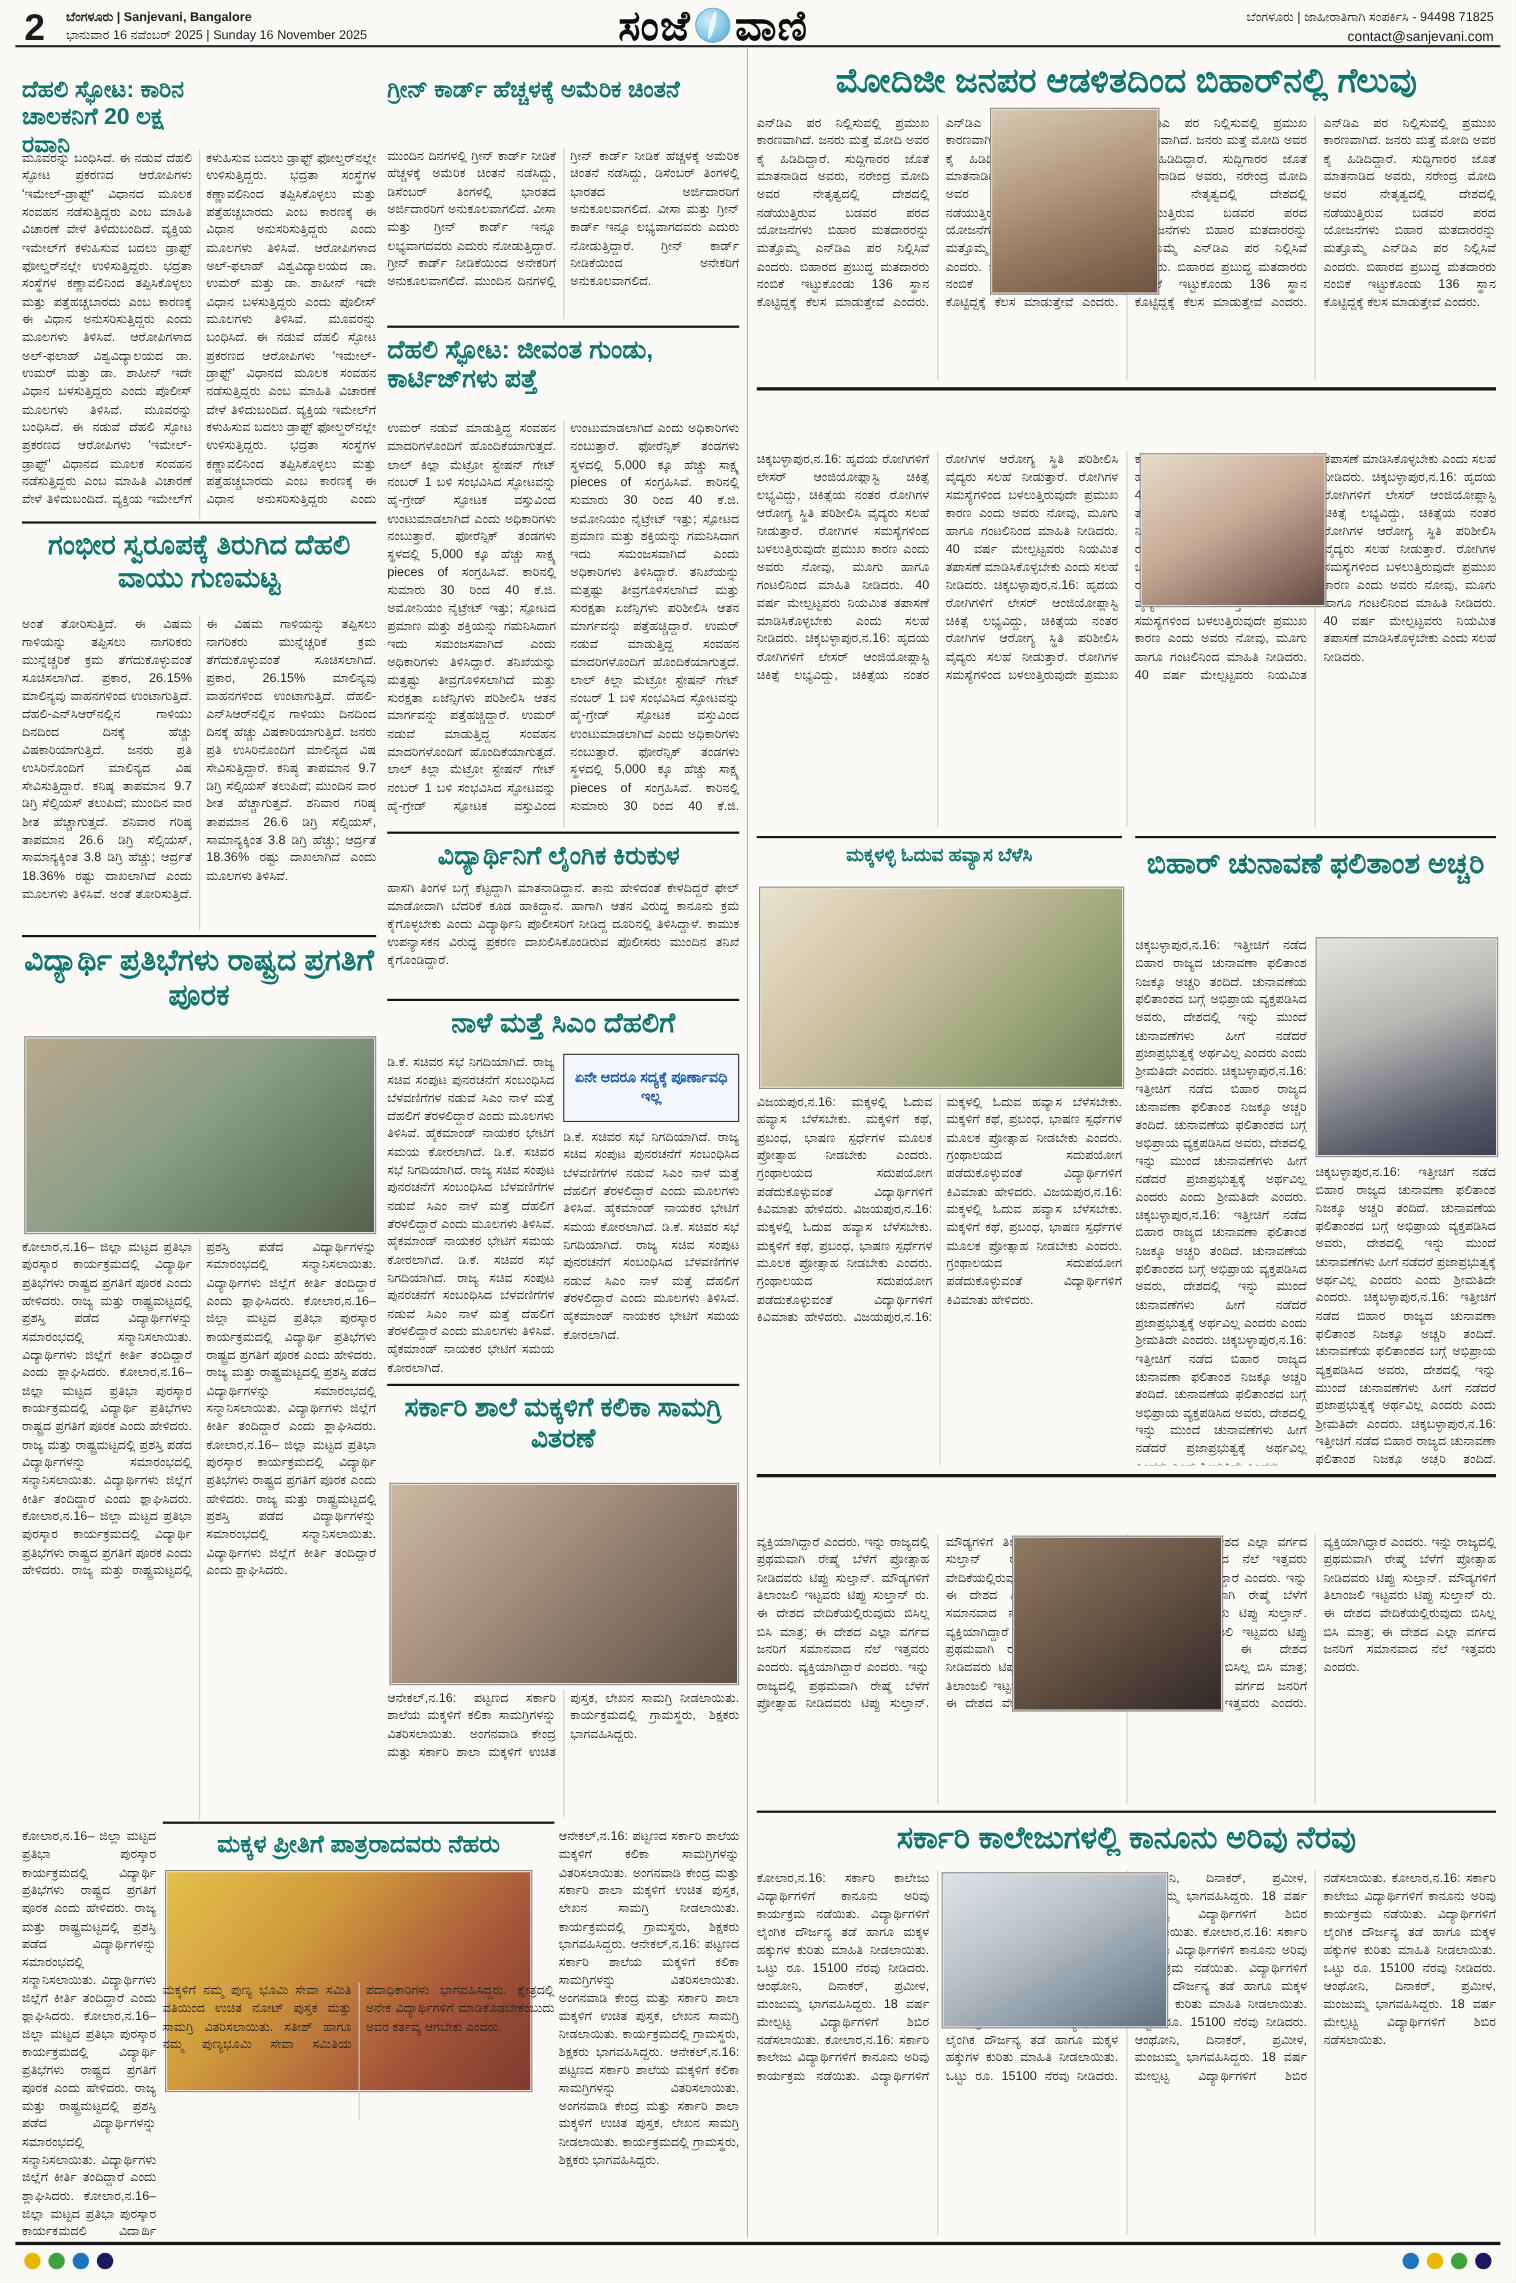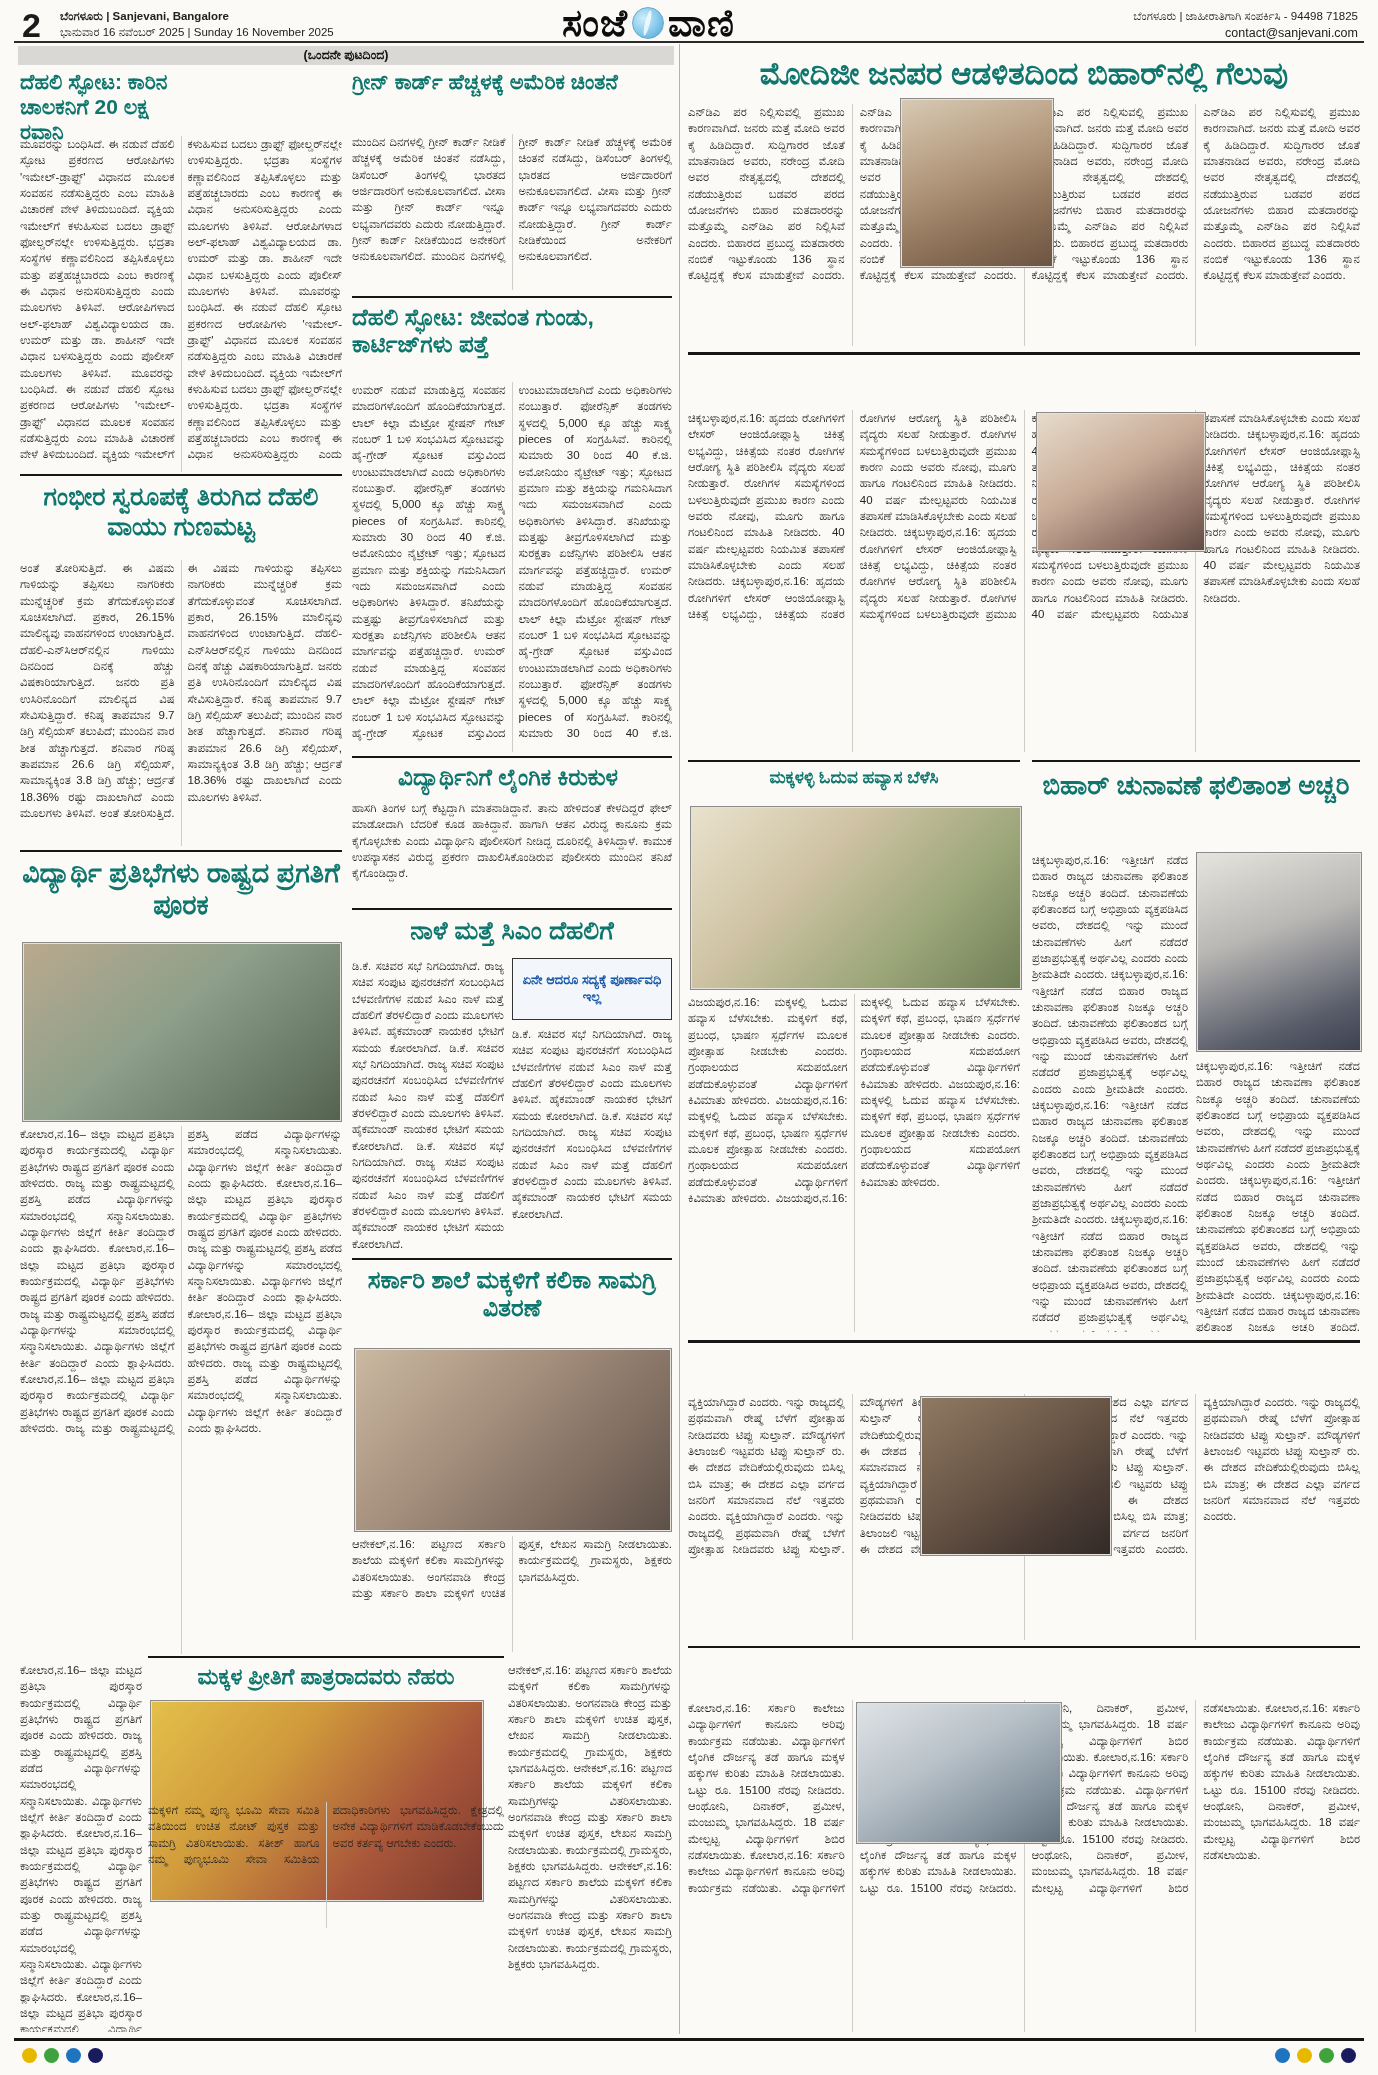--- a/index.html
+++ b/index.html
@@ -49,21 +49,20 @@
     <span>ಸಂಜೆ</span>
     <span class="globe"></span>
     <span>ವಾಣಿ</span>
   </div>
 
   <div class="abs hdr-small" style="right:20px;top:9px;text-align:right;">ಬೆಂಗಳೂರು  |  ಜಾಹೀರಾತಿಗಾಗಿ ಸಂಪರ್ಕಿಸಿ - 94498 71825</div>
   <div class="abs hdr-small" style="right:20px;top:25px;text-align:right;font-size:12.5px;">contact@sanjevani.com</div>
 
   <div class="abs hdr-rule" style="left:14px;top:41px;width:1350px;"></div>
 
-  <div class="abs banner" style="left:18px;top:46px;width:656px;height:19px;">(ಒಂದನೇ ಪುಟದಿಂದ)</div>
 
   <div class="abs vdiv" style="left:679px;top:44px;height:1990px;"></div>
 
   <div class="abs headline hl-left" style="left:20px;top:70px;width:170px;font-size:21px;">ದೆಹಲಿ ಸ್ಫೋಟ: ಕಾರಿನ ಚಾಲಕನಿಗೆ 20 ಲಕ್ಷ ರವಾನಿ</div>
   <div class="abs body-txt cols2 clip" style="left:20px;top:136px;width:322px;height:336px;">ಮೂವರನ್ನು ಬಂಧಿಸಿದೆ. ಈ ನಡುವೆ ದೆಹಲಿ ಸ್ಫೋಟ ಪ್ರಕರಣದ ಆರೋಪಿಗಳು 'ಇಮೇಲ್-ಡ್ರಾಫ್ಟ್' ವಿಧಾನದ ಮೂಲಕ ಸಂವಹನ ನಡೆಸುತ್ತಿದ್ದರು ಎಂಬ ಮಾಹಿತಿ ವಿಚಾರಣೆ ವೇಳೆ ತಿಳಿದುಬಂದಿದೆ. ವ್ಯಕ್ತಿಯ ಇಮೇಲ್‌ಗೆ ಕಳುಹಿಸುವ ಬದಲು ಡ್ರಾಫ್ಟ್ ಫೋಲ್ಡರ್‌ನಲ್ಲೇ ಉಳಿಸುತ್ತಿದ್ದರು. ಭದ್ರತಾ ಸಂಸ್ಥೆಗಳ ಕಣ್ಣಾವಲಿನಿಂದ ತಪ್ಪಿಸಿಕೊಳ್ಳಲು ಮತ್ತು ಪತ್ತೆಹಚ್ಚಬಾರದು ಎಂಬ ಕಾರಣಕ್ಕೆ ಈ ವಿಧಾನ ಅನುಸರಿಸುತ್ತಿದ್ದರು ಎಂದು ಮೂಲಗಳು ತಿಳಿಸಿವೆ. ಆರೋಪಿಗಳಾದ ಅಲ್-ಫಲಾಹ್ ವಿಶ್ವವಿದ್ಯಾಲಯದ ಡಾ. ಉಮರ್ ಮತ್ತು ಡಾ. ಶಾಹೀನ್ ಇದೇ ವಿಧಾನ ಬಳಸುತ್ತಿದ್ದರು ಎಂದು ಪೊಲೀಸ್ ಮೂಲಗಳು ತಿಳಿಸಿವೆ. ಮೂವರನ್ನು ಬಂಧಿಸಿದೆ. ಈ ನಡುವೆ ದೆಹಲಿ ಸ್ಫೋಟ ಪ್ರಕರಣದ ಆರೋಪಿಗಳು 'ಇಮೇಲ್-ಡ್ರಾಫ್ಟ್' ವಿಧಾನದ ಮೂಲಕ ಸಂವಹನ ನಡೆಸುತ್ತಿದ್ದರು ಎಂಬ ಮಾಹಿತಿ ವಿಚಾರಣೆ ವೇಳೆ ತಿಳಿದುಬಂದಿದೆ. ವ್ಯಕ್ತಿಯ ಇಮೇಲ್‌ಗೆ ಕಳುಹಿಸುವ ಬದಲು ಡ್ರಾಫ್ಟ್ ಫೋಲ್ಡರ್‌ನಲ್ಲೇ ಉಳಿಸುತ್ತಿದ್ದರು. ಭದ್ರತಾ ಸಂಸ್ಥೆಗಳ ಕಣ್ಣಾವಲಿನಿಂದ ತಪ್ಪಿಸಿಕೊಳ್ಳಲು ಮತ್ತು ಪತ್ತೆಹಚ್ಚಬಾರದು ಎಂಬ ಕಾರಣಕ್ಕೆ ಈ ವಿಧಾನ ಅನುಸರಿಸುತ್ತಿದ್ದರು ಎಂದು ಮೂಲಗಳು ತಿಳಿಸಿವೆ. ಆರೋಪಿಗಳಾದ ಅಲ್-ಫಲಾಹ್ ವಿಶ್ವವಿದ್ಯಾಲಯದ ಡಾ. ಉಮರ್ ಮತ್ತು ಡಾ. ಶಾಹೀನ್ ಇದೇ ವಿಧಾನ ಬಳಸುತ್ತಿದ್ದರು ಎಂದು ಪೊಲೀಸ್ ಮೂಲಗಳು ತಿಳಿಸಿವೆ. ಮೂವರನ್ನು ಬಂಧಿಸಿದೆ. ಈ ನಡುವೆ ದೆಹಲಿ ಸ್ಫೋಟ ಪ್ರಕರಣದ ಆರೋಪಿಗಳು 'ಇಮೇಲ್-ಡ್ರಾಫ್ಟ್' ವಿಧಾನದ ಮೂಲಕ ಸಂವಹನ ನಡೆಸುತ್ತಿದ್ದರು ಎಂಬ ಮಾಹಿತಿ ವಿಚಾರಣೆ ವೇಳೆ ತಿಳಿದುಬಂದಿದೆ. ವ್ಯಕ್ತಿಯ ಇಮೇಲ್‌ಗೆ ಕಳುಹಿಸುವ ಬದಲು ಡ್ರಾಫ್ಟ್ ಫೋಲ್ಡರ್‌ನಲ್ಲೇ ಉಳಿಸುತ್ತಿದ್ದರು. ಭದ್ರತಾ ಸಂಸ್ಥೆಗಳ ಕಣ್ಣಾವಲಿನಿಂದ ತಪ್ಪಿಸಿಕೊಳ್ಳಲು ಮತ್ತು ಪತ್ತೆಹಚ್ಚಬಾರದು ಎಂಬ ಕಾರಣಕ್ಕೆ ಈ ವಿಧಾನ ಅನುಸರಿಸುತ್ತಿದ್ದರು ಎಂದು ಮೂಲಗಳು ತಿಳಿಸಿವೆ. ಆರೋಪಿಗಳಾದ ಅಲ್-ಫಲಾಹ್ ವಿಶ್ವವಿದ್ಯಾಲಯದ ಡಾ. ಉಮರ್ ಮತ್ತು ಡಾ. ಶಾಹೀನ್ ಇದೇ ವಿಧಾನ ಬಳಸುತ್ತಿದ್ದರು ಎಂದು ಪೊಲೀಸ್ ಮೂಲಗಳು ತಿಳಿಸಿವೆ.</div>
 
   <div class="abs rule-top" style="left:20px;top:474px;width:322px;height:0;"></div>
   <div class="abs headline" style="left:20px;top:482px;width:322px;font-size:25px;">ಗಂಭೀರ ಸ್ವರೂಪಕ್ಕೆ ತಿರುಗಿದ ದೆಹಲಿ ವಾಯು ಗುಣಮಟ್ಟ</div>
   <div class="abs body-txt cols2 clip" style="left:20px;top:560px;width:322px;height:286px;">ಅಂತೆ ತೋರಿಸುತ್ತಿದೆ. ಈ ವಿಷಮ ಗಾಳಿಯನ್ನು ತಪ್ಪಿಸಲು ನಾಗರಿಕರು ಮುನ್ನೆಚ್ಚರಿಕೆ ಕ್ರಮ ತೆಗೆದುಕೊಳ್ಳುವಂತೆ ಸೂಚಿಸಲಾಗಿದೆ. ಪ್ರಕಾರ, 26.15% ಮಾಲಿನ್ಯವು ವಾಹನಗಳಿಂದ ಉಂಟಾಗುತ್ತಿದೆ. ದೆಹಲಿ-ಎನ್‌ಸಿಆರ್‌ನಲ್ಲಿನ ಗಾಳಿಯು ದಿನದಿಂದ ದಿನಕ್ಕೆ ಹೆಚ್ಚು ವಿಷಕಾರಿಯಾಗುತ್ತಿದೆ. ಜನರು ಪ್ರತಿ ಉಸಿರಿನೊಂದಿಗೆ ಮಾಲಿನ್ಯದ ವಿಷ ಸೇವಿಸುತ್ತಿದ್ದಾರೆ. ಕನಿಷ್ಠ ತಾಪಮಾನ 9.7 ಡಿಗ್ರಿ ಸೆಲ್ಸಿಯಸ್ ತಲುಪಿದೆ; ಮುಂದಿನ ವಾರ ಶೀತ ಹೆಚ್ಚಾಗುತ್ತದೆ. ಶನಿವಾರ ಗರಿಷ್ಠ ತಾಪಮಾನ 26.6 ಡಿಗ್ರಿ ಸೆಲ್ಸಿಯಸ್, ಸಾಮಾನ್ಯಕ್ಕಿಂತ 3.8 ಡಿಗ್ರಿ ಹೆಚ್ಚು; ಆರ್ದ್ರತೆ 18.36% ರಷ್ಟು ದಾಖಲಾಗಿದೆ ಎಂದು ಮೂಲಗಳು ತಿಳಿಸಿವೆ. ಅಂತೆ ತೋರಿಸುತ್ತಿದೆ. ಈ ವಿಷಮ ಗಾಳಿಯನ್ನು ತಪ್ಪಿಸಲು ನಾಗರಿಕರು ಮುನ್ನೆಚ್ಚರಿಕೆ ಕ್ರಮ ತೆಗೆದುಕೊಳ್ಳುವಂತೆ ಸೂಚಿಸಲಾಗಿದೆ. ಪ್ರಕಾರ, 26.15% ಮಾಲಿನ್ಯವು ವಾಹನಗಳಿಂದ ಉಂಟಾಗುತ್ತಿದೆ. ದೆಹಲಿ-ಎನ್‌ಸಿಆರ್‌ನಲ್ಲಿನ ಗಾಳಿಯು ದಿನದಿಂದ ದಿನಕ್ಕೆ ಹೆಚ್ಚು ವಿಷಕಾರಿಯಾಗುತ್ತಿದೆ. ಜನರು ಪ್ರತಿ ಉಸಿರಿನೊಂದಿಗೆ ಮಾಲಿನ್ಯದ ವಿಷ ಸೇವಿಸುತ್ತಿದ್ದಾರೆ. ಕನಿಷ್ಠ ತಾಪಮಾನ 9.7 ಡಿಗ್ರಿ ಸೆಲ್ಸಿಯಸ್ ತಲುಪಿದೆ; ಮುಂದಿನ ವಾರ ಶೀತ ಹೆಚ್ಚಾಗುತ್ತದೆ. ಶನಿವಾರ ಗರಿಷ್ಠ ತಾಪಮಾನ 26.6 ಡಿಗ್ರಿ ಸೆಲ್ಸಿಯಸ್, ಸಾಮಾನ್ಯಕ್ಕಿಂತ 3.8 ಡಿಗ್ರಿ ಹೆಚ್ಚು; ಆರ್ದ್ರತೆ 18.36% ರಷ್ಟು ದಾಖಲಾಗಿದೆ ಎಂದು ಮೂಲಗಳು ತಿಳಿಸಿವೆ.</div>
 
@@ -118,20 +117,21 @@
   <div class="abs headline" style="left:1032px;top:770px;width:328px;font-size:26px;">ಬಿಹಾರ್ ಚುನಾವಣೆ ಫಲಿತಾಂಶ ಅಚ್ಚರಿ</div>
   <div class="abs body-txt clip" style="left:1032px;top:852px;width:156px;height:480px;">ಚಿಕ್ಕಬಳ್ಳಾಪುರ,ನ.16: ಇತ್ತೀಚಿಗೆ ನಡೆದ ಬಿಹಾರ ರಾಜ್ಯದ ಚುನಾವಣಾ ಫಲಿತಾಂಶ ನಿಜಕ್ಕೂ ಅಚ್ಚರಿ ತಂದಿದೆ. ಚುನಾವಣೆಯ ಫಲಿತಾಂಶದ ಬಗ್ಗೆ ಅಭಿಪ್ರಾಯ ವ್ಯಕ್ತಪಡಿಸಿದ ಅವರು, ದೇಶದಲ್ಲಿ ಇನ್ನು ಮುಂದೆ ಚುನಾವಣೆಗಳು ಹೀಗೆ ನಡೆದರೆ ಪ್ರಜಾಪ್ರಭುತ್ವಕ್ಕೆ ಅರ್ಥವಿಲ್ಲ ಎಂದರು ಎಂದು ಶ್ರೀಮತಿದೇ ಎಂದರು. ಚಿಕ್ಕಬಳ್ಳಾಪುರ,ನ.16: ಇತ್ತೀಚಿಗೆ ನಡೆದ ಬಿಹಾರ ರಾಜ್ಯದ ಚುನಾವಣಾ ಫಲಿತಾಂಶ ನಿಜಕ್ಕೂ ಅಚ್ಚರಿ ತಂದಿದೆ. ಚುನಾವಣೆಯ ಫಲಿತಾಂಶದ ಬಗ್ಗೆ ಅಭಿಪ್ರಾಯ ವ್ಯಕ್ತಪಡಿಸಿದ ಅವರು, ದೇಶದಲ್ಲಿ ಇನ್ನು ಮುಂದೆ ಚುನಾವಣೆಗಳು ಹೀಗೆ ನಡೆದರೆ ಪ್ರಜಾಪ್ರಭುತ್ವಕ್ಕೆ ಅರ್ಥವಿಲ್ಲ ಎಂದರು ಎಂದು ಶ್ರೀಮತಿದೇ ಎಂದರು. ಚಿಕ್ಕಬಳ್ಳಾಪುರ,ನ.16: ಇತ್ತೀಚಿಗೆ ನಡೆದ ಬಿಹಾರ ರಾಜ್ಯದ ಚುನಾವಣಾ ಫಲಿತಾಂಶ ನಿಜಕ್ಕೂ ಅಚ್ಚರಿ ತಂದಿದೆ. ಚುನಾವಣೆಯ ಫಲಿತಾಂಶದ ಬಗ್ಗೆ ಅಭಿಪ್ರಾಯ ವ್ಯಕ್ತಪಡಿಸಿದ ಅವರು, ದೇಶದಲ್ಲಿ ಇನ್ನು ಮುಂದೆ ಚುನಾವಣೆಗಳು ಹೀಗೆ ನಡೆದರೆ ಪ್ರಜಾಪ್ರಭುತ್ವಕ್ಕೆ ಅರ್ಥವಿಲ್ಲ ಎಂದರು ಎಂದು ಶ್ರೀಮತಿದೇ ಎಂದರು. ಚಿಕ್ಕಬಳ್ಳಾಪುರ,ನ.16: ಇತ್ತೀಚಿಗೆ ನಡೆದ ಬಿಹಾರ ರಾಜ್ಯದ ಚುನಾವಣಾ ಫಲಿತಾಂಶ ನಿಜಕ್ಕೂ ಅಚ್ಚರಿ ತಂದಿದೆ. ಚುನಾವಣೆಯ ಫಲಿತಾಂಶದ ಬಗ್ಗೆ ಅಭಿಪ್ರಾಯ ವ್ಯಕ್ತಪಡಿಸಿದ ಅವರು, ದೇಶದಲ್ಲಿ ಇನ್ನು ಮುಂದೆ ಚುನಾವಣೆಗಳು ಹೀಗೆ ನಡೆದರೆ ಪ್ರಜಾಪ್ರಭುತ್ವಕ್ಕೆ ಅರ್ಥವಿಲ್ಲ ಎಂದರು ಎಂದು ಶ್ರೀಮತಿದೇ ಎಂದರು.</div>
   <div class="abs photo" style="left:1196px;top:852px;width:164px;height:198px;background:linear-gradient(160deg,#e6e4de 0%,#b9b7b4 40%,#5a5e6b 80%,#3c4050 100%);"></div>
   <div class="abs body-txt clip" style="left:1196px;top:1058px;width:164px;height:274px;">ಚಿಕ್ಕಬಳ್ಳಾಪುರ,ನ.16: ಇತ್ತೀಚಿಗೆ ನಡೆದ ಬಿಹಾರ ರಾಜ್ಯದ ಚುನಾವಣಾ ಫಲಿತಾಂಶ ನಿಜಕ್ಕೂ ಅಚ್ಚರಿ ತಂದಿದೆ. ಚುನಾವಣೆಯ ಫಲಿತಾಂಶದ ಬಗ್ಗೆ ಅಭಿಪ್ರಾಯ ವ್ಯಕ್ತಪಡಿಸಿದ ಅವರು, ದೇಶದಲ್ಲಿ ಇನ್ನು ಮುಂದೆ ಚುನಾವಣೆಗಳು ಹೀಗೆ ನಡೆದರೆ ಪ್ರಜಾಪ್ರಭುತ್ವಕ್ಕೆ ಅರ್ಥವಿಲ್ಲ ಎಂದರು ಎಂದು ಶ್ರೀಮತಿದೇ ಎಂದರು. ಚಿಕ್ಕಬಳ್ಳಾಪುರ,ನ.16: ಇತ್ತೀಚಿಗೆ ನಡೆದ ಬಿಹಾರ ರಾಜ್ಯದ ಚುನಾವಣಾ ಫಲಿತಾಂಶ ನಿಜಕ್ಕೂ ಅಚ್ಚರಿ ತಂದಿದೆ. ಚುನಾವಣೆಯ ಫಲಿತಾಂಶದ ಬಗ್ಗೆ ಅಭಿಪ್ರಾಯ ವ್ಯಕ್ತಪಡಿಸಿದ ಅವರು, ದೇಶದಲ್ಲಿ ಇನ್ನು ಮುಂದೆ ಚುನಾವಣೆಗಳು ಹೀಗೆ ನಡೆದರೆ ಪ್ರಜಾಪ್ರಭುತ್ವಕ್ಕೆ ಅರ್ಥವಿಲ್ಲ ಎಂದರು ಎಂದು ಶ್ರೀಮತಿದೇ ಎಂದರು. ಚಿಕ್ಕಬಳ್ಳಾಪುರ,ನ.16: ಇತ್ತೀಚಿಗೆ ನಡೆದ ಬಿಹಾರ ರಾಜ್ಯದ ಚುನಾವಣಾ ಫಲಿತಾಂಶ ನಿಜಕ್ಕೂ ಅಚ್ಚರಿ ತಂದಿದೆ. ಚುನಾವಣೆಯ ಫಲಿತಾಂಶದ ಬಗ್ಗೆ ಅಭಿಪ್ರಾಯ ವ್ಯಕ್ತಪಡಿಸಿದ ಅವರು, ದೇಶದಲ್ಲಿ ಇನ್ನು ಮುಂದೆ ಚುನಾವಣೆಗಳು ಹೀಗೆ ನಡೆದರೆ ಪ್ರಜಾಪ್ರಭುತ್ವಕ್ಕೆ ಅರ್ಥವಿಲ್ಲ ಎಂದರು ಎಂದು ಶ್ರೀಮತಿದೇ ಎಂದರು.</div>
 
   <div class="abs foot-rule" style="left:688px;top:1340px;width:672px;"></div>
   <div class="abs body-txt cols4 clip" style="left:688px;top:1394px;width:672px;height:246px;">ವ್ಯಕ್ತಿಯಾಗಿದ್ದಾರೆ ಎಂದರು. ಇನ್ನು ರಾಜ್ಯದಲ್ಲಿ ಪ್ರಥಮವಾಗಿ ರೇಷ್ಮೆ ಬೆಳೆಗೆ ಪ್ರೋತ್ಸಾಹ ನೀಡಿದವರು ಟಿಪ್ಪು ಸುಲ್ತಾನ್. ಮೌಡ್ಯಗಳಿಗೆ ತಿಲಾಂಜಲಿ ಇಟ್ಟವರು ಟಿಪ್ಪು ಸುಲ್ತಾನ್ ರು. ಈ ದೇಶದ ವೇದಿಕೆಯಲ್ಲಿರುವುದು ಬಿಸಿಲ್ಲ ಬಿಸಿ ಮಾತ್ರ; ಈ ದೇಶದ ಎಲ್ಲಾ ವರ್ಗದ ಜನರಿಗೆ ಸಮಾನವಾದ ನೆಲೆ ಇತ್ತವರು ಎಂದರು. ವ್ಯಕ್ತಿಯಾಗಿದ್ದಾರೆ ಎಂದರು. ಇನ್ನು ರಾಜ್ಯದಲ್ಲಿ ಪ್ರಥಮವಾಗಿ ರೇಷ್ಮೆ ಬೆಳೆಗೆ ಪ್ರೋತ್ಸಾಹ ನೀಡಿದವರು ಟಿಪ್ಪು ಸುಲ್ತಾನ್. ಮೌಡ್ಯಗಳಿಗೆ ತಿಲಾಂಜಲಿ ಇಟ್ಟವರು ಟಿಪ್ಪು ಸುಲ್ತಾನ್ ರು. ಈ ದೇಶದ ವೇದಿಕೆಯಲ್ಲಿರುವುದು ಬಿಸಿಲ್ಲ ಬಿಸಿ ಮಾತ್ರ; ಈ ದೇಶದ ಎಲ್ಲಾ ವರ್ಗದ ಜನರಿಗೆ ಸಮಾನವಾದ ನೆಲೆ ಇತ್ತವರು ಎಂದರು. ವ್ಯಕ್ತಿಯಾಗಿದ್ದಾರೆ ಎಂದರು. ಇನ್ನು ರಾಜ್ಯದಲ್ಲಿ ಪ್ರಥಮವಾಗಿ ರೇಷ್ಮೆ ಬೆಳೆಗೆ ಪ್ರೋತ್ಸಾಹ ನೀಡಿದವರು ಟಿಪ್ಪು ಸುಲ್ತಾನ್. ಮೌಡ್ಯಗಳಿಗೆ ತಿಲಾಂಜಲಿ ಇಟ್ಟವರು ಟಿಪ್ಪು ಸುಲ್ತಾನ್ ರು. ಈ ದೇಶದ ವೇದಿಕೆಯಲ್ಲಿರುವುದು ಬಿಸಿಲ್ಲ ಬಿಸಿ ಮಾತ್ರ; ಈ ದೇಶದ ಎಲ್ಲಾ ವರ್ಗದ ಜನರಿಗೆ ಸಮಾನವಾದ ನೆಲೆ ಇತ್ತವರು ಎಂದರು. ವ್ಯಕ್ತಿಯಾಗಿದ್ದಾರೆ ಎಂದರು. ಇನ್ನು ರಾಜ್ಯದಲ್ಲಿ ಪ್ರಥಮವಾಗಿ ರೇಷ್ಮೆ ಬೆಳೆಗೆ ಪ್ರೋತ್ಸಾಹ ನೀಡಿದವರು ಟಿಪ್ಪು ಸುಲ್ತಾನ್. ಮೌಡ್ಯಗಳಿಗೆ ತಿಲಾಂಜಲಿ ಇಟ್ಟವರು ಟಿಪ್ಪು ಸುಲ್ತಾನ್ ರು. ಈ ದೇಶದ ವೇದಿಕೆಯಲ್ಲಿರುವುದು ಬಿಸಿಲ್ಲ ಬಿಸಿ ಮಾತ್ರ; ಈ ದೇಶದ ಎಲ್ಲಾ ವರ್ಗದ ಜನರಿಗೆ ಸಮಾನವಾದ ನೆಲೆ ಇತ್ತವರು ಎಂದರು. ವ್ಯಕ್ತಿಯಾಗಿದ್ದಾರೆ ಎಂದರು. ಇನ್ನು ರಾಜ್ಯದಲ್ಲಿ ಪ್ರಥಮವಾಗಿ ರೇಷ್ಮೆ ಬೆಳೆಗೆ ಪ್ರೋತ್ಸಾಹ ನೀಡಿದವರು ಟಿಪ್ಪು ಸುಲ್ತಾನ್. ಮೌಡ್ಯಗಳಿಗೆ ತಿಲಾಂಜಲಿ ಇಟ್ಟವರು ಟಿಪ್ಪು ಸುಲ್ತಾನ್ ರು. ಈ ದೇಶದ ವೇದಿಕೆಯಲ್ಲಿರುವುದು ಬಿಸಿಲ್ಲ ಬಿಸಿ ಮಾತ್ರ; ಈ ದೇಶದ ಎಲ್ಲಾ ವರ್ಗದ ಜನರಿಗೆ ಸಮಾನವಾದ ನೆಲೆ ಇತ್ತವರು ಎಂದರು.</div>
   <div class="abs photo" style="left:920px;top:1396px;width:190px;height:158px;background:linear-gradient(145deg,#8f7a63 0%,#6e5a49 40%,#4a3c35 75%,#322a26 100%);"></div>
 
   <div class="abs rule-top" style="left:688px;top:1646px;width:672px;height:0;"></div>
+  <div class="abs headline" style="left:688px;top:1654px;width:672px;font-size:28px;">ಸರ್ಕಾರಿ ಕಾಲೇಜುಗಳಲ್ಲಿ ಕಾನೂನು ಅರಿವು ನೆರವು</div>
   <div class="abs body-txt cols4 clip" style="left:688px;top:1700px;width:672px;height:332px;">ಕೋಲಾರ,ನ.16: ಸರ್ಕಾರಿ ಕಾಲೇಜು ವಿದ್ಯಾರ್ಥಿಗಳಿಗೆ ಕಾನೂನು ಅರಿವು ಕಾರ್ಯಕ್ರಮ ನಡೆಯಿತು. ವಿದ್ಯಾರ್ಥಿಗಳಿಗೆ ಲೈಂಗಿಕ ದೌರ್ಜನ್ಯ ತಡೆ ಹಾಗೂ ಮಕ್ಕಳ ಹಕ್ಕುಗಳ ಕುರಿತು ಮಾಹಿತಿ ನೀಡಲಾಯಿತು. ಒಟ್ಟು ರೂ. 15100 ನೆರವು ನೀಡಿದರು. ಆಂಥೋನಿ, ದಿನಾಕರ್, ಪ್ರಮೀಳ, ಮಂಜುಮ್ಮ ಭಾಗವಹಿಸಿದ್ದರು. 18 ವರ್ಷ ಮೇಲ್ಪಟ್ಟ ವಿದ್ಯಾರ್ಥಿಗಳಿಗೆ ಶಿಬಿರ ನಡೆಸಲಾಯಿತು. ಕೋಲಾರ,ನ.16: ಸರ್ಕಾರಿ ಕಾಲೇಜು ವಿದ್ಯಾರ್ಥಿಗಳಿಗೆ ಕಾನೂನು ಅರಿವು ಕಾರ್ಯಕ್ರಮ ನಡೆಯಿತು. ವಿದ್ಯಾರ್ಥಿಗಳಿಗೆ ಲೈಂಗಿಕ ದೌರ್ಜನ್ಯ ತಡೆ ಹಾಗೂ ಮಕ್ಕಳ ಹಕ್ಕುಗಳ ಕುರಿತು ಮಾಹಿತಿ ನೀಡಲಾಯಿತು. ಒಟ್ಟು ರೂ. 15100 ನೆರವು ನೀಡಿದರು. ಆಂಥೋನಿ, ದಿನಾಕರ್, ಪ್ರಮೀಳ, ಮಂಜುಮ್ಮ ಭಾಗವಹಿಸಿದ್ದರು. 18 ವರ್ಷ ಮೇಲ್ಪಟ್ಟ ವಿದ್ಯಾರ್ಥಿಗಳಿಗೆ ಶಿಬಿರ ನಡೆಸಲಾಯಿತು. ಕೋಲಾರ,ನ.16: ಸರ್ಕಾರಿ ಕಾಲೇಜು ವಿದ್ಯಾರ್ಥಿಗಳಿಗೆ ಕಾನೂನು ಅರಿವು ಕಾರ್ಯಕ್ರಮ ನಡೆಯಿತು. ವಿದ್ಯಾರ್ಥಿಗಳಿಗೆ ಲೈಂಗಿಕ ದೌರ್ಜನ್ಯ ತಡೆ ಹಾಗೂ ಮಕ್ಕಳ ಹಕ್ಕುಗಳ ಕುರಿತು ಮಾಹಿತಿ ನೀಡಲಾಯಿತು. ಒಟ್ಟು ರೂ. 15100 ನೆರವು ನೀಡಿದರು. ಆಂಥೋನಿ, ದಿನಾಕರ್, ಪ್ರಮೀಳ, ಮಂಜುಮ್ಮ ಭಾಗವಹಿಸಿದ್ದರು. 18 ವರ್ಷ ಮೇಲ್ಪಟ್ಟ ವಿದ್ಯಾರ್ಥಿಗಳಿಗೆ ಶಿಬಿರ ನಡೆಸಲಾಯಿತು. ಕೋಲಾರ,ನ.16: ಸರ್ಕಾರಿ ಕಾಲೇಜು ವಿದ್ಯಾರ್ಥಿಗಳಿಗೆ ಕಾನೂನು ಅರಿವು ಕಾರ್ಯಕ್ರಮ ನಡೆಯಿತು. ವಿದ್ಯಾರ್ಥಿಗಳಿಗೆ ಲೈಂಗಿಕ ದೌರ್ಜನ್ಯ ತಡೆ ಹಾಗೂ ಮಕ್ಕಳ ಹಕ್ಕುಗಳ ಕುರಿತು ಮಾಹಿತಿ ನೀಡಲಾಯಿತು. ಒಟ್ಟು ರೂ. 15100 ನೆರವು ನೀಡಿದರು. ಆಂಥೋನಿ, ದಿನಾಕರ್, ಪ್ರಮೀಳ, ಮಂಜುಮ್ಮ ಭಾಗವಹಿಸಿದ್ದರು. 18 ವರ್ಷ ಮೇಲ್ಪಟ್ಟ ವಿದ್ಯಾರ್ಥಿಗಳಿಗೆ ಶಿಬಿರ ನಡೆಸಲಾಯಿತು. ಕೋಲಾರ,ನ.16: ಸರ್ಕಾರಿ ಕಾಲೇಜು ವಿದ್ಯಾರ್ಥಿಗಳಿಗೆ ಕಾನೂನು ಅರಿವು ಕಾರ್ಯಕ್ರಮ ನಡೆಯಿತು. ವಿದ್ಯಾರ್ಥಿಗಳಿಗೆ ಲೈಂಗಿಕ ದೌರ್ಜನ್ಯ ತಡೆ ಹಾಗೂ ಮಕ್ಕಳ ಹಕ್ಕುಗಳ ಕುರಿತು ಮಾಹಿತಿ ನೀಡಲಾಯಿತು. ಒಟ್ಟು ರೂ. 15100 ನೆರವು ನೀಡಿದರು. ಆಂಥೋನಿ, ದಿನಾಕರ್, ಪ್ರಮೀಳ, ಮಂಜುಮ್ಮ ಭಾಗವಹಿಸಿದ್ದರು. 18 ವರ್ಷ ಮೇಲ್ಪಟ್ಟ ವಿದ್ಯಾರ್ಥಿಗಳಿಗೆ ಶಿಬಿರ ನಡೆಸಲಾಯಿತು.</div>
   <div class="abs photo" style="left:856px;top:1702px;width:204px;height:140px;background:linear-gradient(150deg,#dfe3e6 0%,#b9c2c9 40%,#8795a0 75%,#62707c 100%);"></div>
 
   <div class="abs foot-rule" style="left:14px;top:2038px;width:1350px;"></div>
   <div class="abs" style="left:22px;top:2048px;">
     <span class="dot" style="background: rgb(232, 184, 0);"></span><span class="dot" style="background: rgb(63, 162, 60);"></span><span class="dot" style="background: rgb(31, 116, 192);"></span><span class="dot" style="background: rgb(26, 26, 94);"></span>
   </div>
   <div class="abs dots-right" style="right:22px;top:2048px;">
     <span class="dot" style="background: rgb(31, 116, 192);"></span><span class="dot" style="background: rgb(232, 184, 0);"></span><span class="dot" style="background: rgb(63, 162, 60);"></span><span class="dot" style="background: rgb(26, 26, 94);"></span>
   </div>

